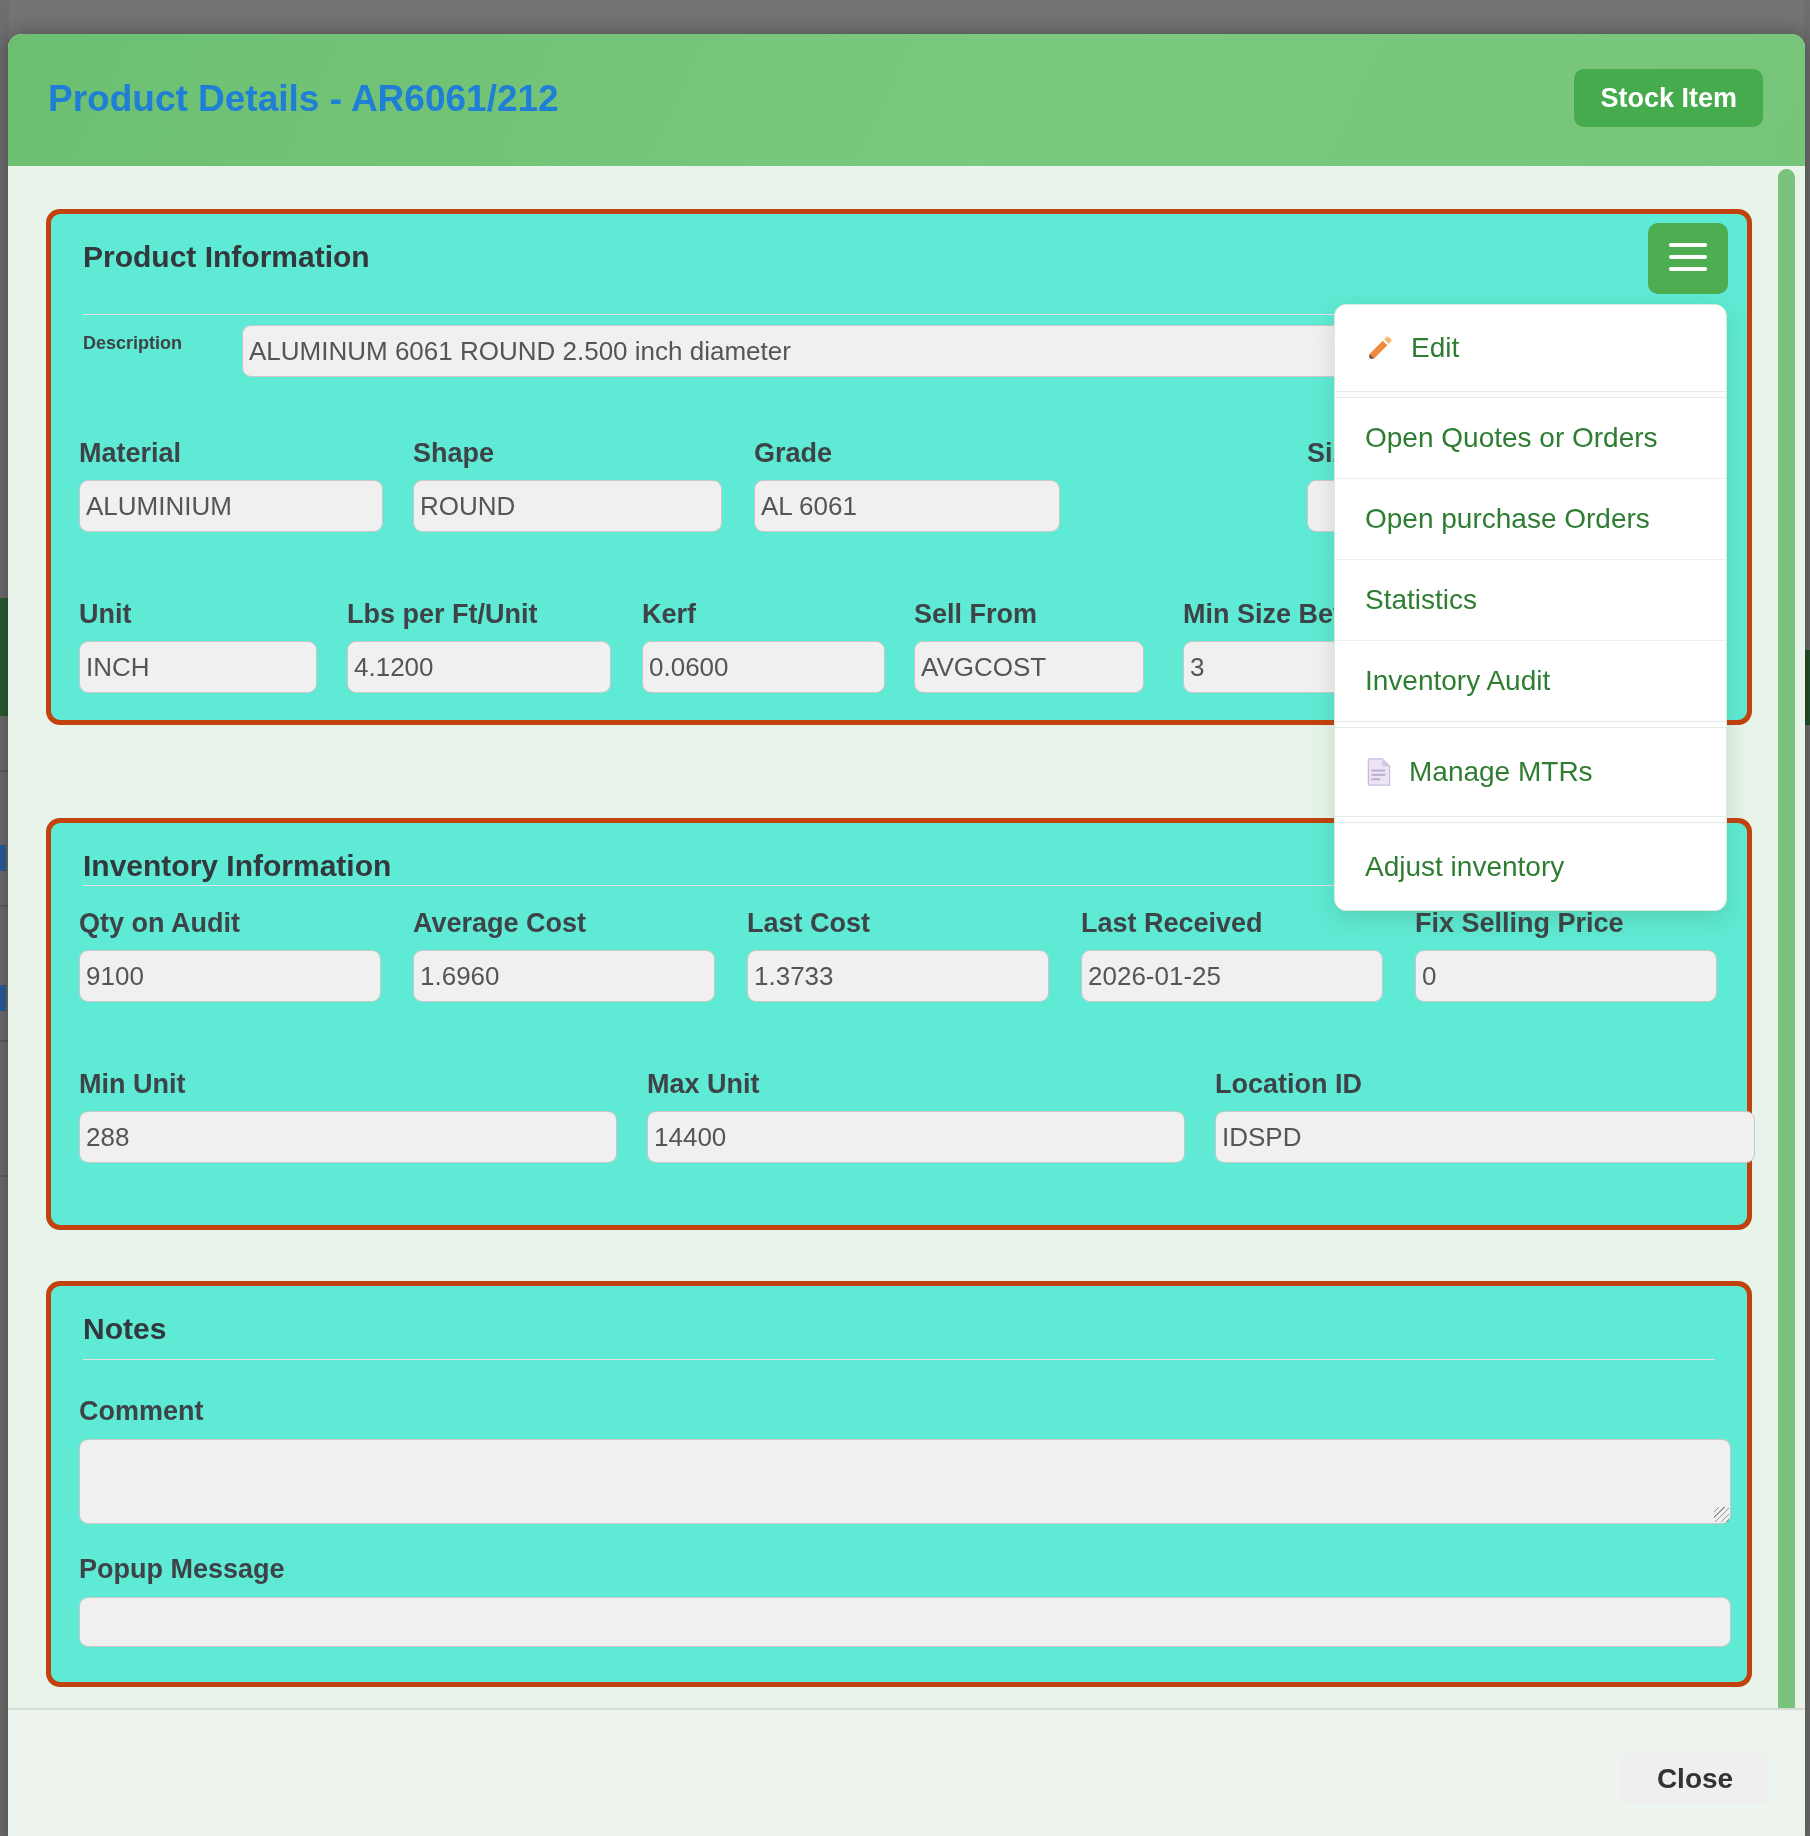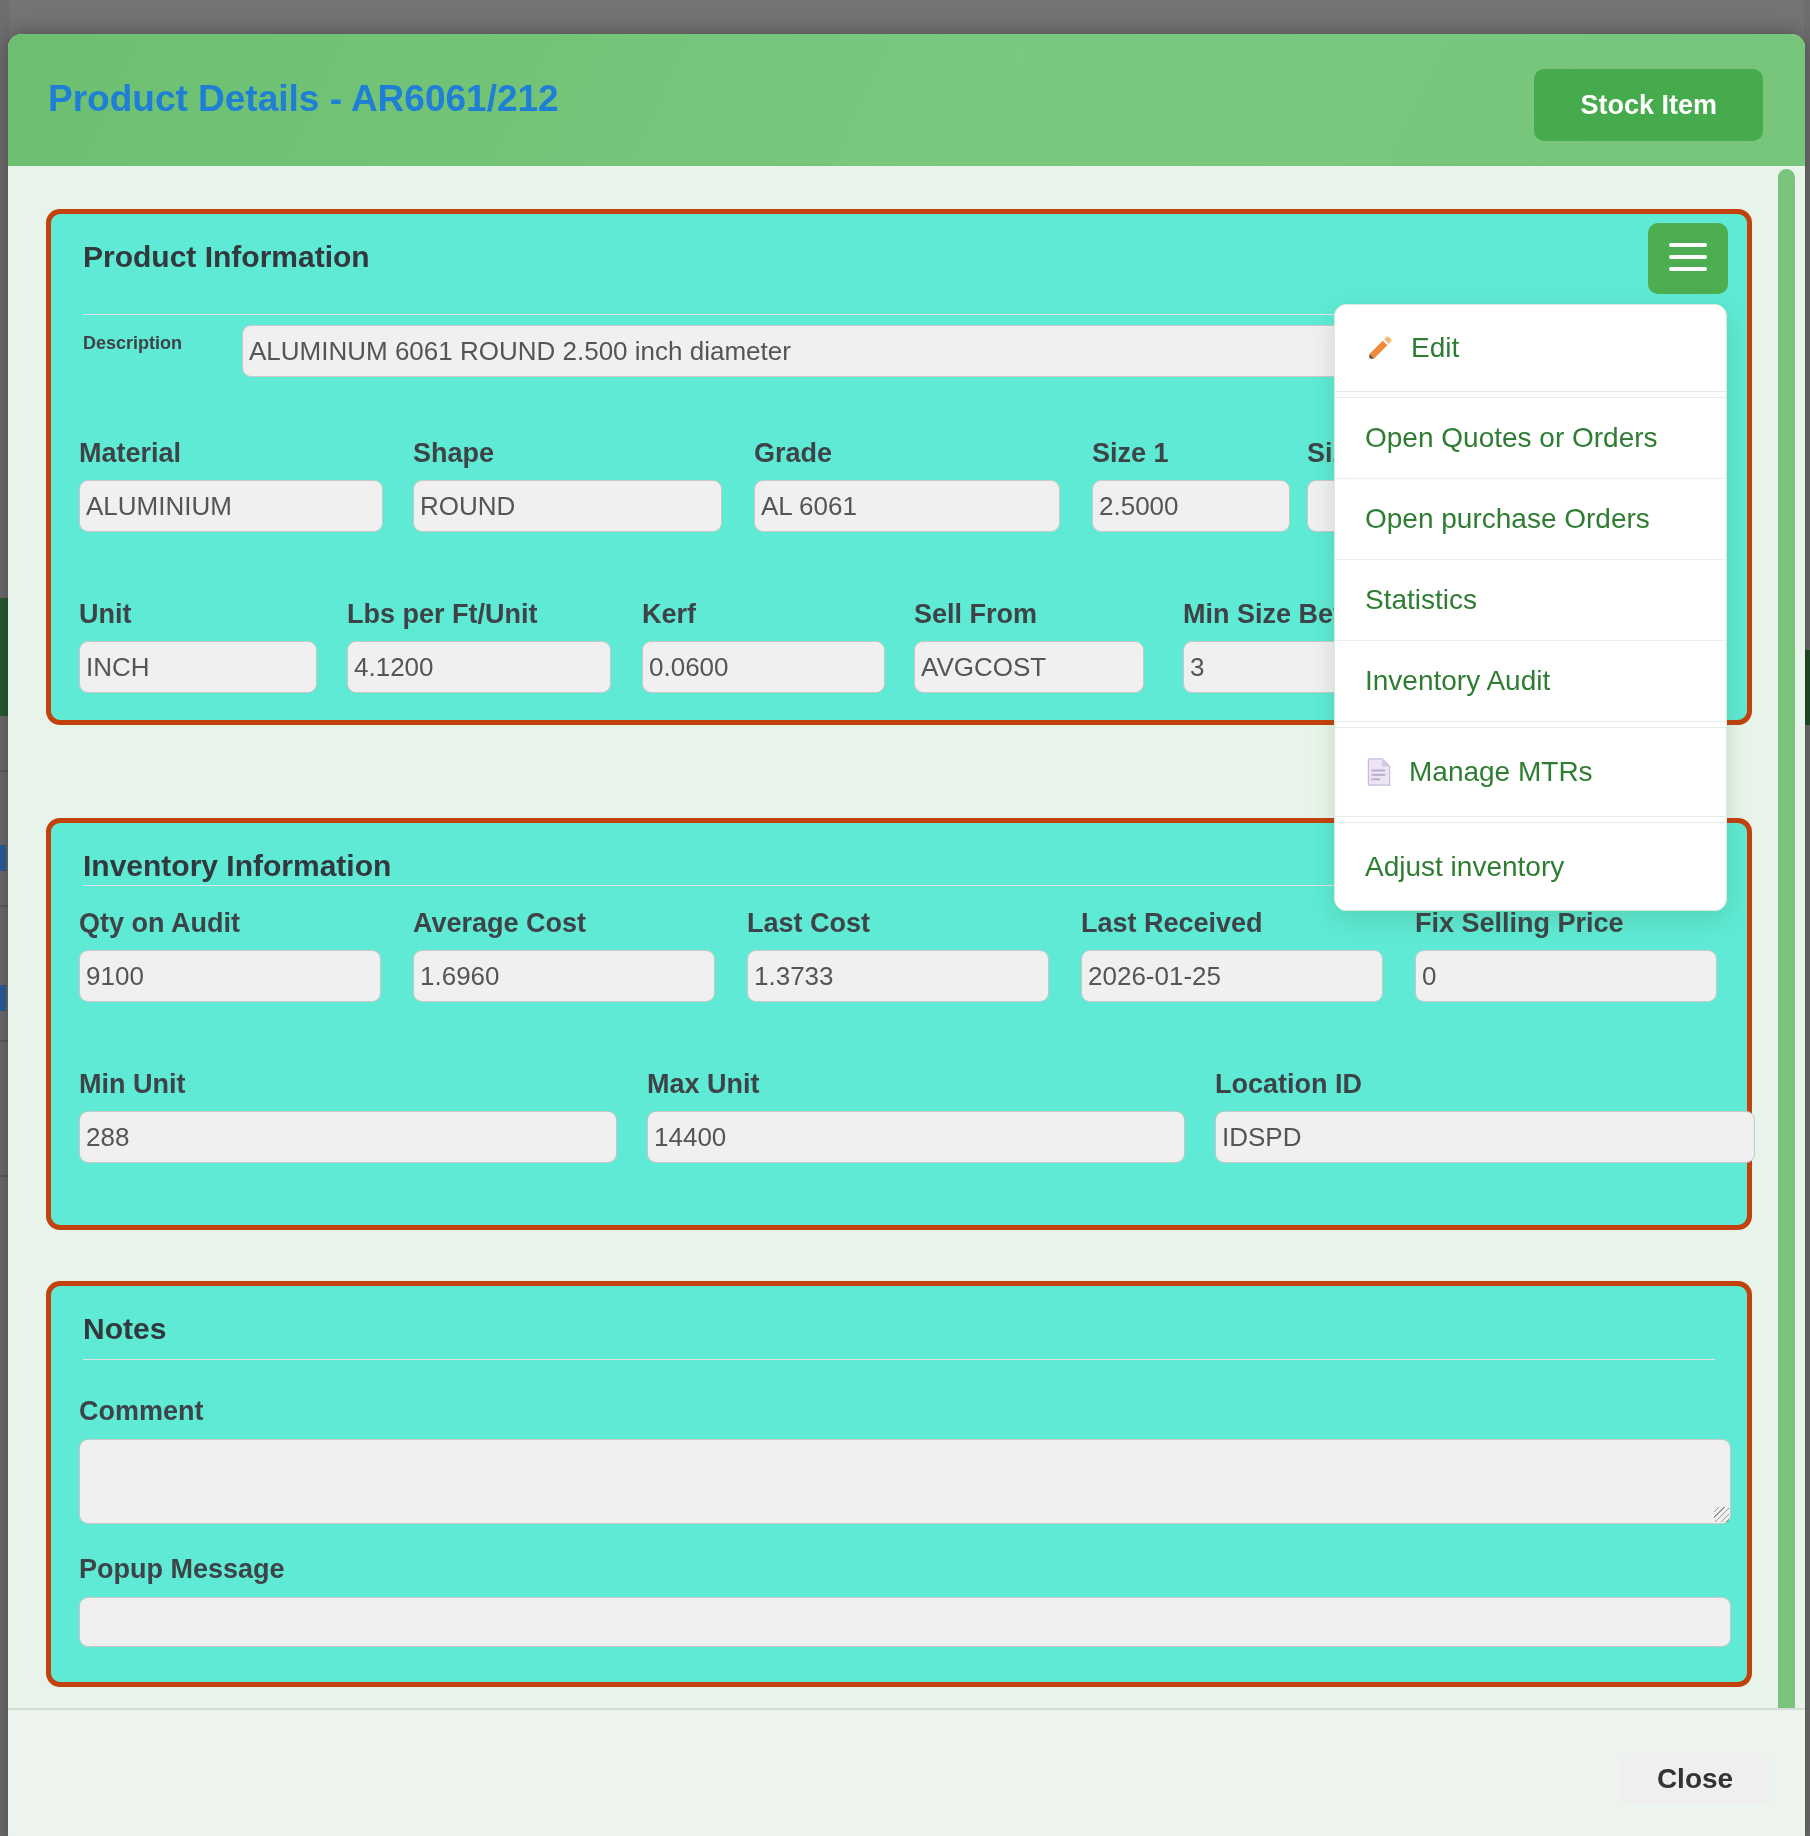--- a/index.html
+++ b/index.html
@@ -16,21 +16,21 @@
   .behind-right .seg-green { position:absolute; right:0; top:650px; width:6px; height:75px; background:#24512b; }
 
   
   .modal { position:absolute; left:8px; top:10px; width:1797px; height:1814px;
            background:#e8f4e9; border-radius:14px; box-shadow:0 0 22px rgba(0,0,0,.35);margin-top:24px; }
 
   .modal-header { position:absolute; left:0; top:0; width:100%; height:132px;
                   background:linear-gradient(115deg,#6cbf70 0%,#7bc87f 55%,#77c57b 100%);
                   border-radius:14px 14px 0 0; }
   .modal-title { position:absolute; left:40px; top:44px; font-size:37px; font-weight:bold; color:#1f7fd6; }
-  .stock-item-btn { position:absolute; right:42px; top:35px; height:72px; padding:0 46px;
+  .stock-item-btn { position:absolute; right:42px; top:35px; height:58px; padding:0 26px;
                     background:#46ab4c; border:none; border-radius:10px;
                     color:#ffffff; font-size:27px; font-weight:bold; font-family:inherit; cursor:pointer; }
 
   .modal-footer-line { position:absolute; left:0; top:1674px; width:100%; height:2px; background:#d6dbd6; }
   .modal-footer { position:absolute; left:0; top:1676px; width:100%; height:138px; background:#edf3ed; border-radius:0 0 14px 14px; }
   .close-btn { position:absolute; right:35px; top:43px; width:150px; height:52px;
                background:#efefef; border:none; border-radius:9px;
                color:#333333; font-size:28px; font-weight:bold; font-family:inherit; cursor:pointer; }
 
   .green-scrollbar { position:absolute; right:10px; top:135px; width:17px; height:1662px;
@@ -125,24 +125,20 @@
         <input class="tbx" readonly="" value="ALUMINIUM" style="">
       </div>
       <div class="field" style="left:362px; top:224px; width:309px">
         <span class="lbl">Shape</span>
         <input class="tbx" readonly="" value="ROUND" style="">
       </div>
       <div class="field" style="left:703px; top:224px; width:306px">
         <span class="lbl">Grade</span>
         <input class="tbx" readonly="" value="AL 6061" style="">
       </div>
-      <div class="field" style="left:1041px; top:224px; width:198px">
-        <span class="lbl">Size 1</span>
-        <input class="tbx" readonly="" value="2.5000" style="">
-      </div>
       <div class="field" style="left:1256px; top:224px; width:380px">
         <span class="lbl">Size 2</span>
         <input class="tbx" readonly="" value="" style="">
       </div>
 
       <div class="field" style="left:28px;  top:385px; width:238px">
         <span class="lbl">Unit</span>
         <input class="tbx" readonly="" value="INCH" style="">
       </div>
       <div class="field" style="left:296px; top:385px; width:264px">

